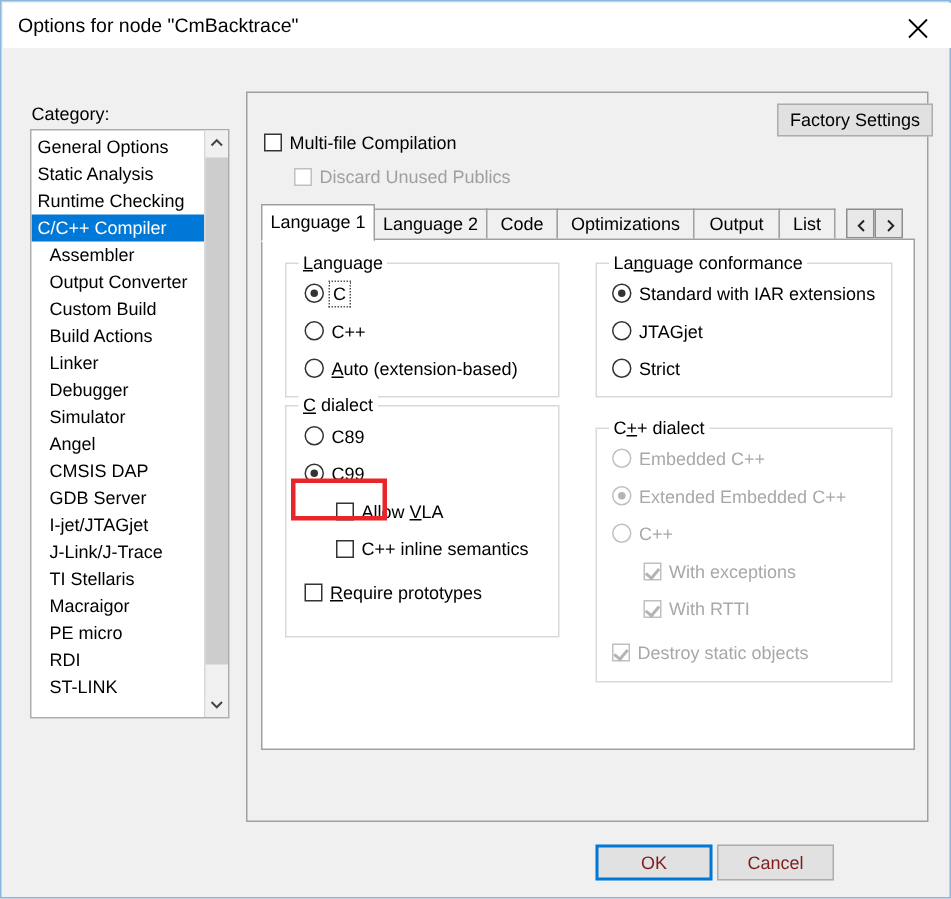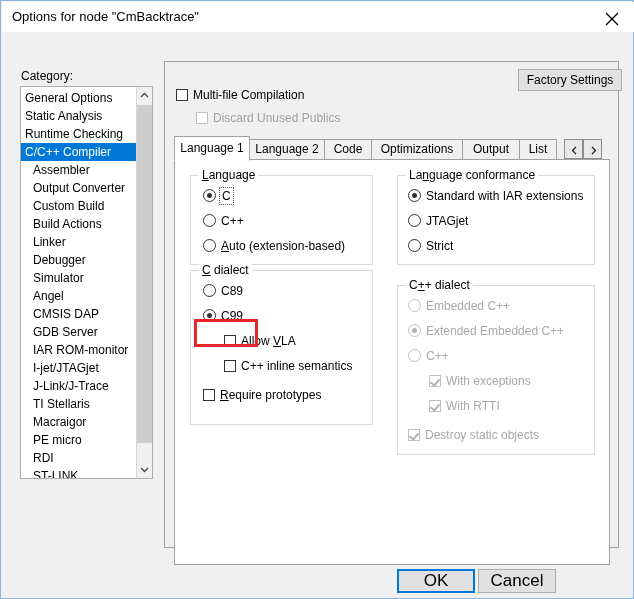--- a/index.html
+++ b/index.html
@@ -234,21 +234,21 @@
     border: 1px solid #8d8d8d;
     box-sizing: border-box;
     cursor: default;
   }
   .tab-nav svg { position: absolute; left: 6px; top: 6px; }
 
   .tabpage {
     position: absolute;
     left: 9px; top: 97px;
     width: 436px;
-    height: 406px;
+    height: 341px;
     background: #ffffff;
     border: 1px solid #a0a0a0;
     box-sizing: border-box;
   }
 
   
   .group {
     position: absolute;
     border: 1px solid #d9d9d9;
     box-sizing: border-box;
@@ -291,27 +291,26 @@
   }
 
   
   .btn {
     position: absolute;
     width: 78px;
     height: 24px;
     background: #e1e1e1;
     border: 1px solid #adadad;
     box-sizing: border-box;
-    font-size: 17px;
+    font-size: 12px;
     font-family: "Liberation Sans", sans-serif;
-    color: #000000;
+    color: #7f1d1d;
     text-align: center;
     line-height: 22px;
     cursor: default;
-    margin-top: 6px;
   }
   .btn.default {
     border: 2px solid #0078d7;
     line-height: 20px;
   }
 </style>
 </head>
 <body>
 
 <div class="dialog">
@@ -337,21 +336,20 @@
         <div class="cat-item indent">Assembler</div>
         <div class="cat-item indent">Output Converter</div>
         <div class="cat-item indent">Custom Build</div>
         <div class="cat-item indent">Build Actions</div>
         <div class="cat-item indent">Linker</div>
         <div class="cat-item indent">Debugger</div>
         <div class="cat-item indent">Simulator</div>
         <div class="cat-item indent">Angel</div>
         <div class="cat-item indent">CMSIS DAP</div>
         <div class="cat-item indent">GDB Server</div>
-        <div class="cat-item indent">IAR ROM-monitor</div>
         <div class="cat-item indent">I-jet/JTAGjet</div>
         <div class="cat-item indent">J-Link/J-Trace</div>
         <div class="cat-item indent">TI Stellaris</div>
         <div class="cat-item indent">Macraigor</div>
         <div class="cat-item indent">PE micro</div>
         <div class="cat-item indent">RDI</div>
         <div class="cat-item indent">ST-LINK</div>
       </div>
     <div class="scrollbar">
       <div class="sb-arrow up">

